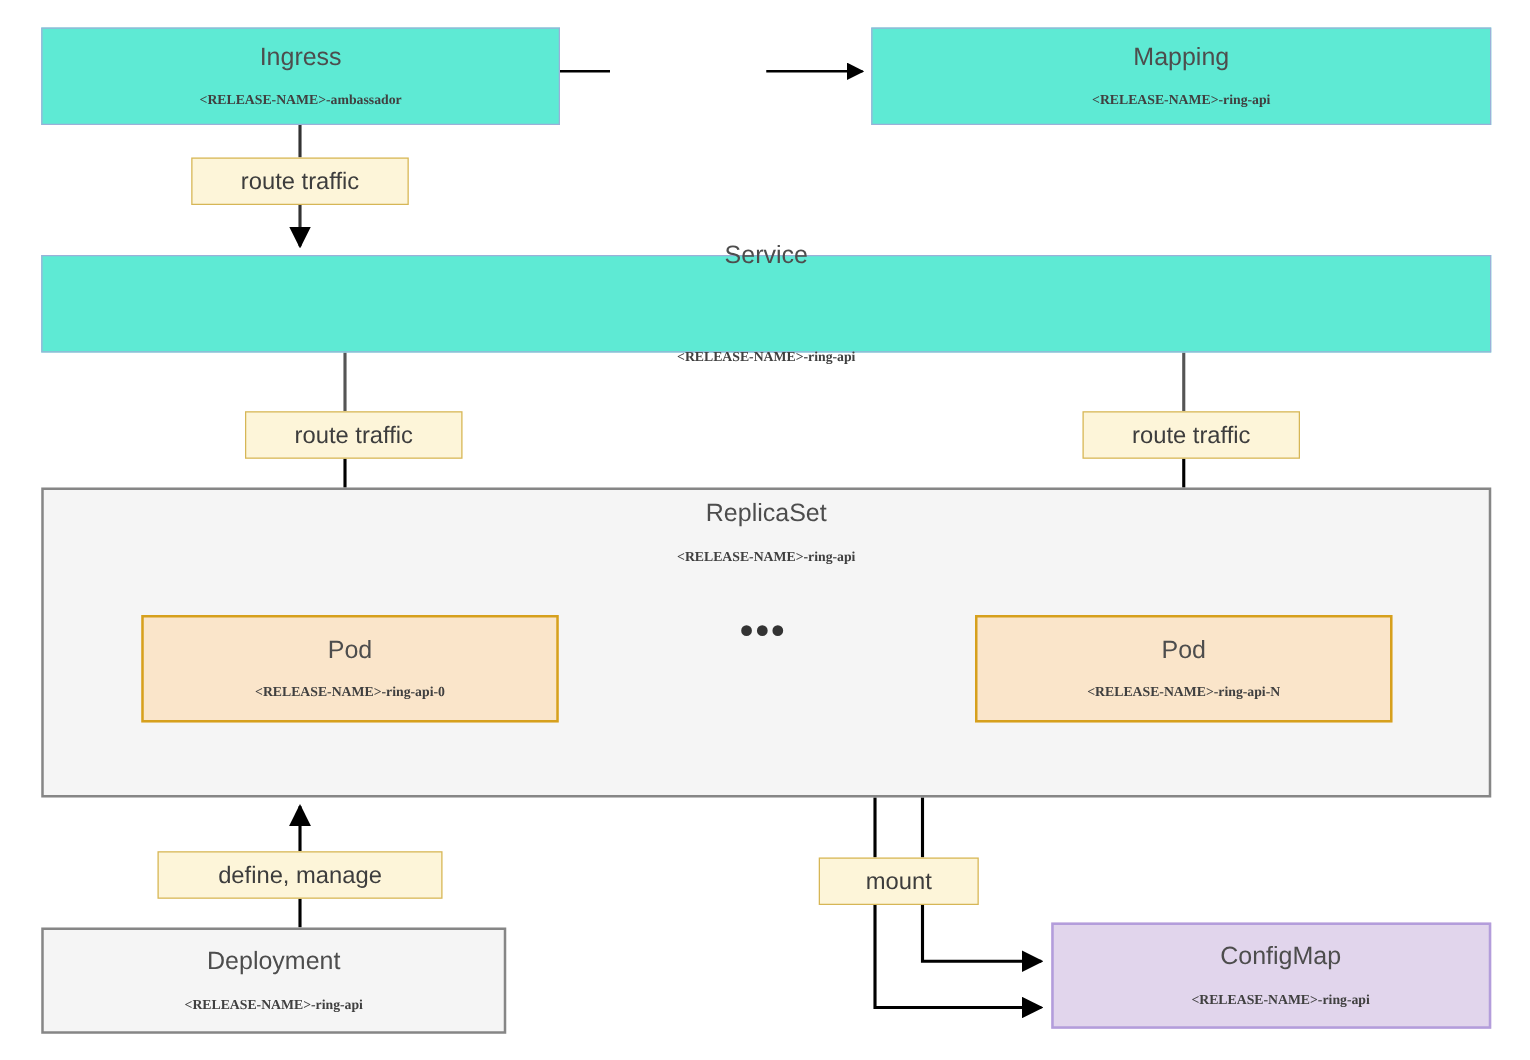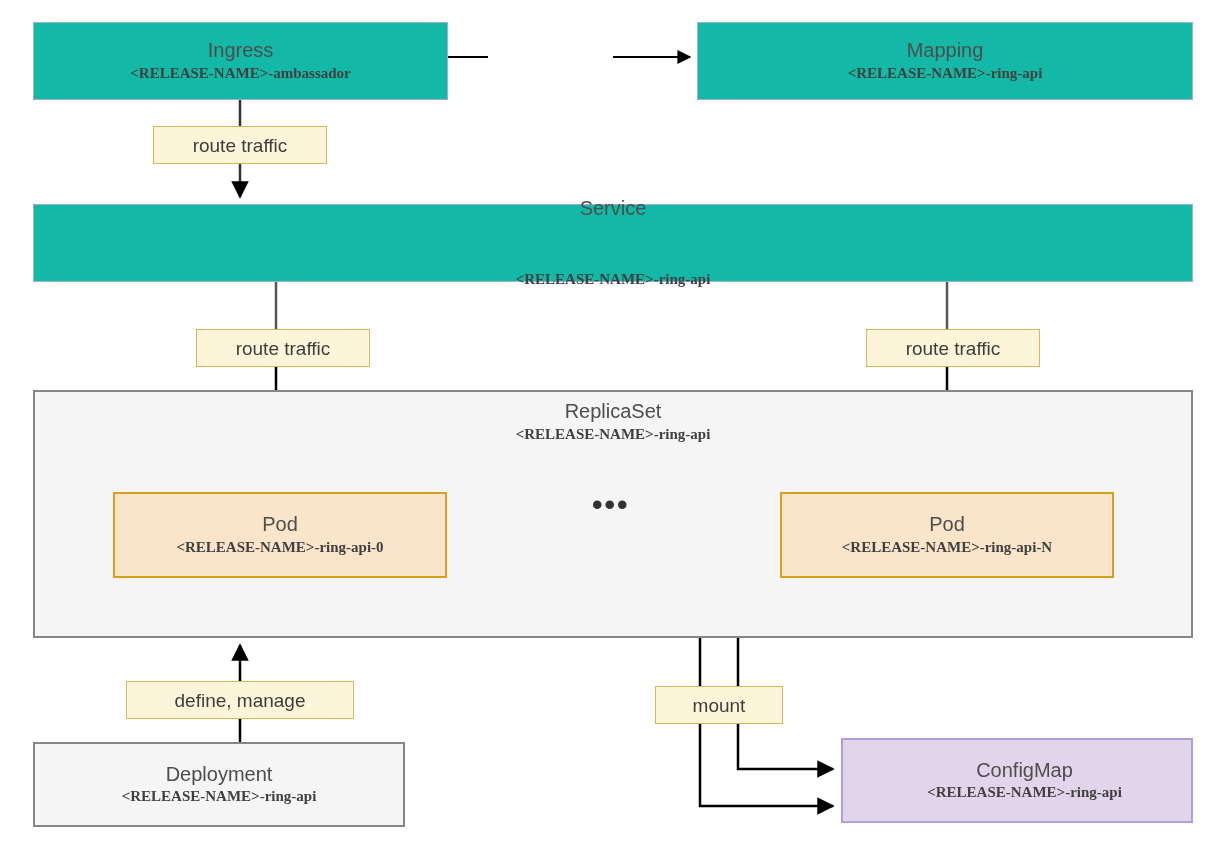--- a/index.html
+++ b/index.html
@@ -38,29 +38,29 @@
     line-height: 1.18;
   }
   .node .title {
     font-family: "Liberation Sans", sans-serif;
     font-size: 20px;
     color: #4d4d4d;
     white-space: nowrap;
   }
   .node .subtitle {
     font-family: "Liberation Serif", serif;
-    font-size: 15px;
+    font-size: 11px;
     font-weight: bold;
     color: #404040;
     white-space: nowrap;
-    margin-top: 2px;
+    margin-top: 16px;
   }
   
   .n-blue {
-    background: #14b8a6;
+    background: #5eead4;
     border: 1px solid #9bb0d9;
   }
   
   .n-orange {
     background: #fae5ca;
     border: 2px solid #d6a01d;
   }
   
   .n-purple {
     background: #e1d5ec;

